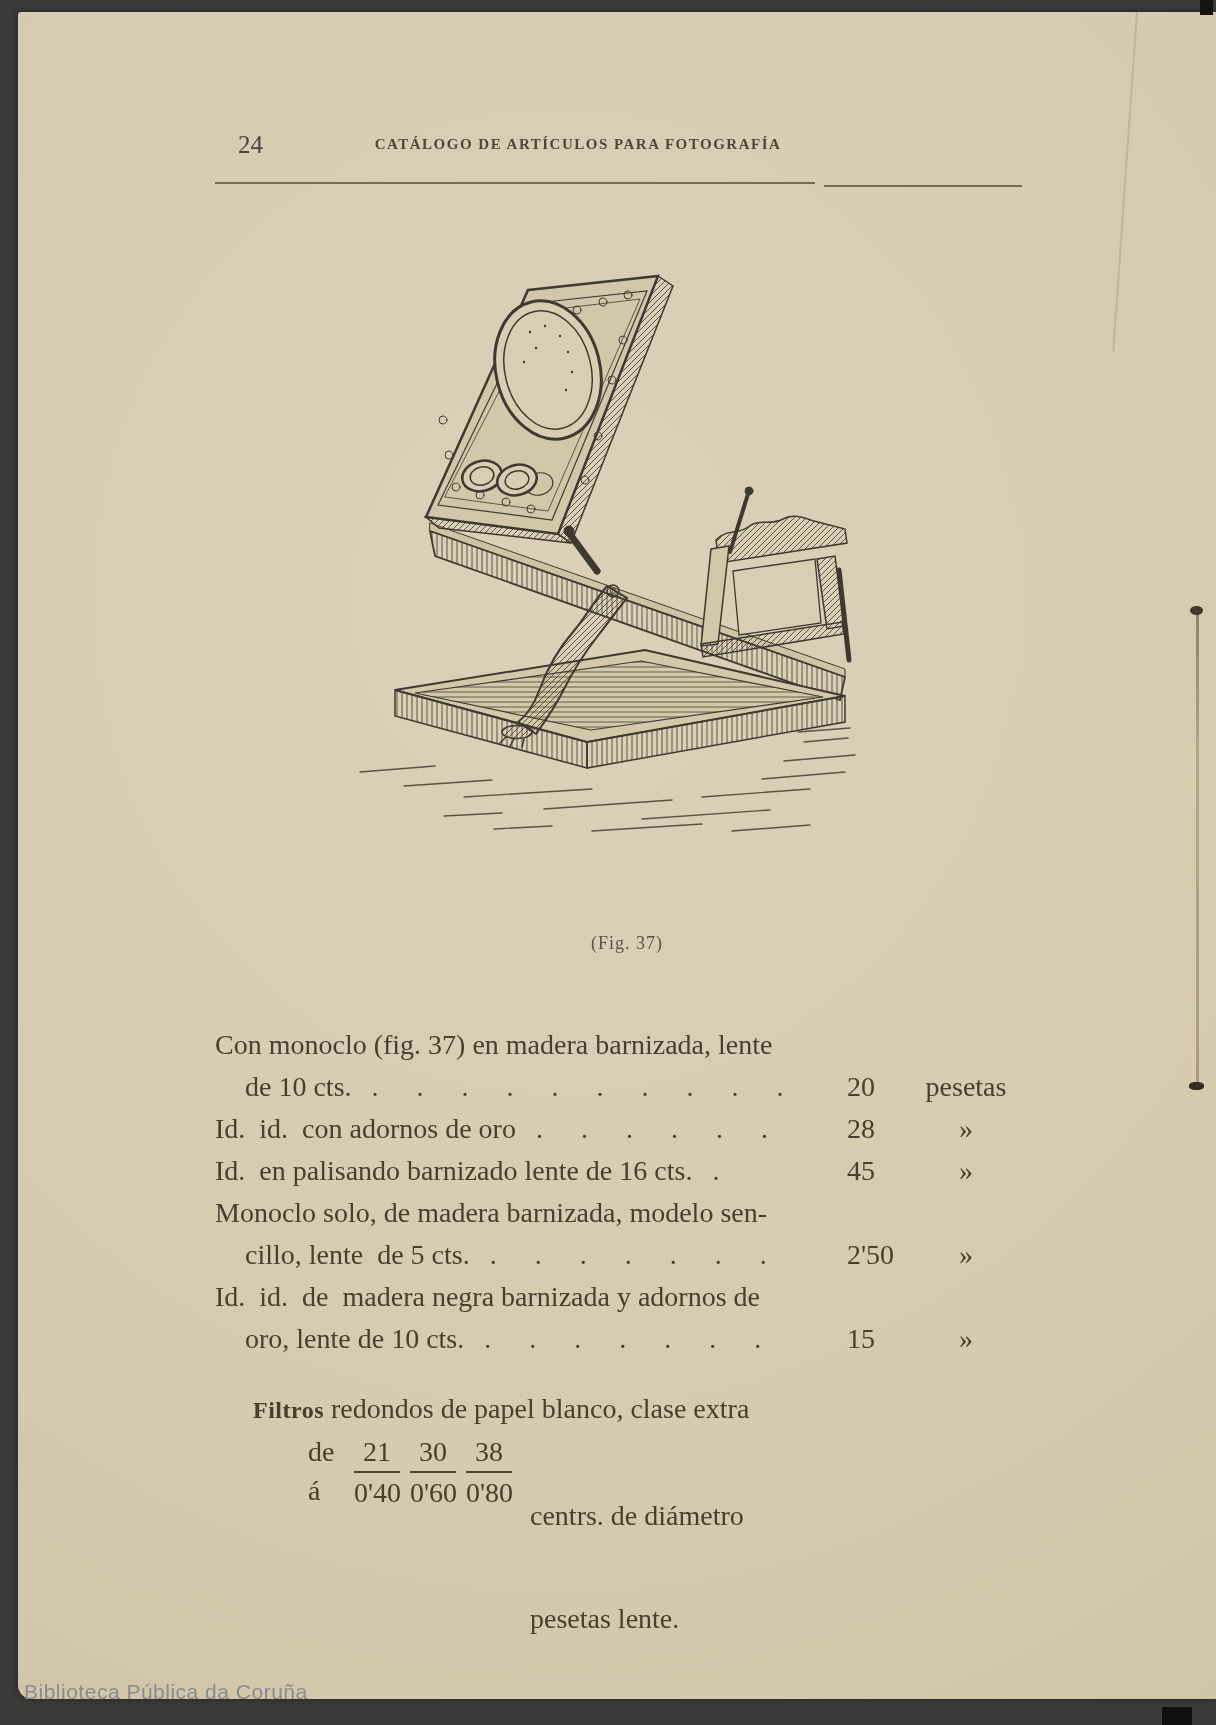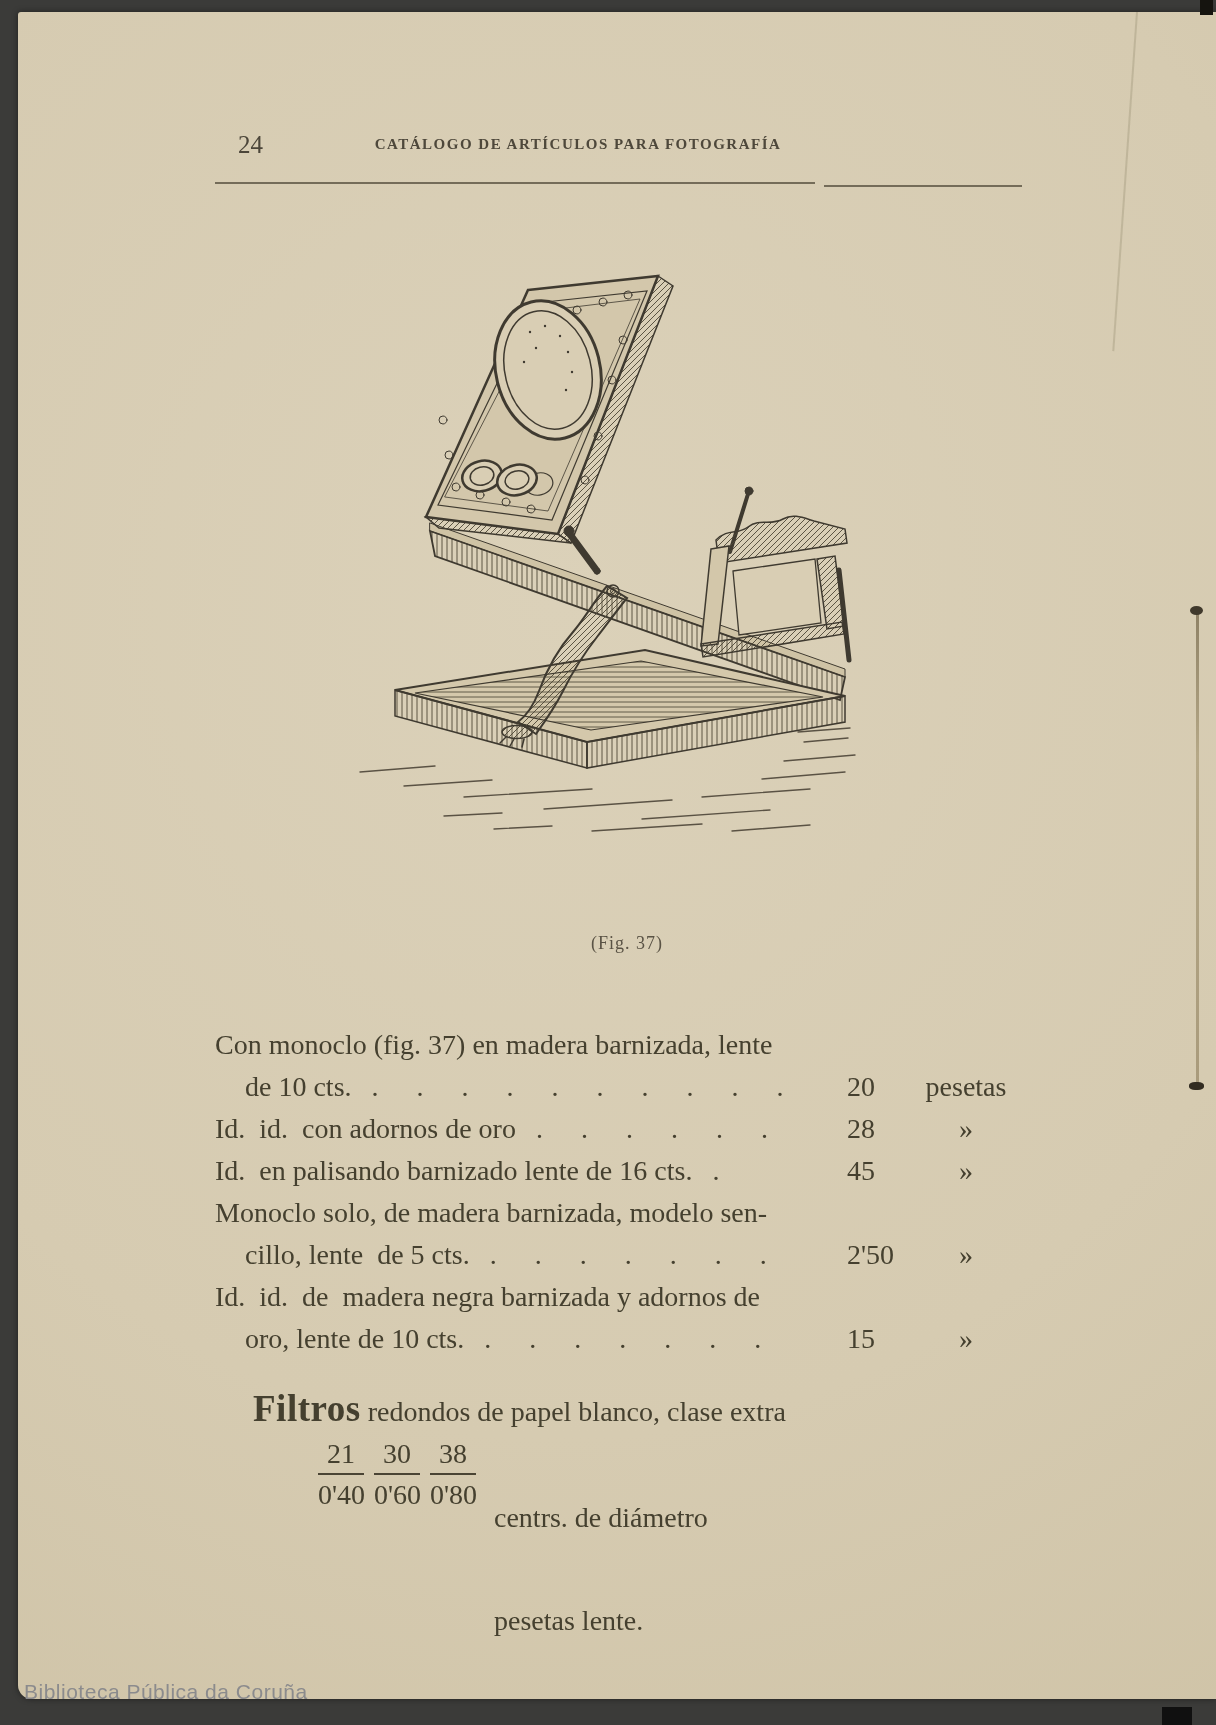--- a/index.html
+++ b/index.html
@@ -38,21 +38,21 @@
   .itxt{display:block;width:632px;overflow:hidden;white-space:pre;}
   .itxt span{white-space:pre;}
   .cont .itxt{padding-left:30px;width:602px;}
   .leader{letter-spacing:38px;padding-left:20px;color:#45402f;}
   .price{width:58px;white-space:pre;}
   .unit{width:122px;text-align:center;}
 
   
   .filters{position:absolute;left:235px;top:1376px;font-size:28px;color:#45402f;}
   .f-intro{line-height:42px;white-space:pre;}
-  .f-intro b{font-size:37px;letter-spacing:.5px;font-family:Liberation Serif, serif;}
+  .f-intro b{font-size:24px;letter-spacing:.5px;font-family:Liberation Serif, serif;}
   .f-table{display:flex;margin-left:55px;margin-top:2px;}
   .f-labels{width:36px;}
   .f-frac{width:46px;margin-left:10px;text-align:center;}
   .f-frac .f-top{border-bottom:2px solid #4a4434;}
   .f-tail{margin-left:18px;white-space:pre;}
   .f-top{height:38px;line-height:38px;}
   .f-bot{height:38px;line-height:40px;}
 
   
   .watermark{
@@ -228,20 +228,24 @@
         <span class="price">15</span>
         <span class="unit">»</span>
       </div>
     </div>
 
   </div>
 
   <div class="filters">
     <div class="f-intro"><b>Filtros</b><span> redondos de papel blanco, clase extra</span></div>
     <div class="f-table">
+      <div class="f-labels">
+        <div class="f-top">de</div>
+        <div class="f-bot">á</div>
+      </div>
       <div class="f-frac">
         <div class="f-top">21</div>
         <div class="f-bot">0'40</div>
       </div>
       <div class="f-frac">
         <div class="f-top">30</div>
         <div class="f-bot">0'60</div>
       </div>
       <div class="f-frac">
         <div class="f-top">38</div>

